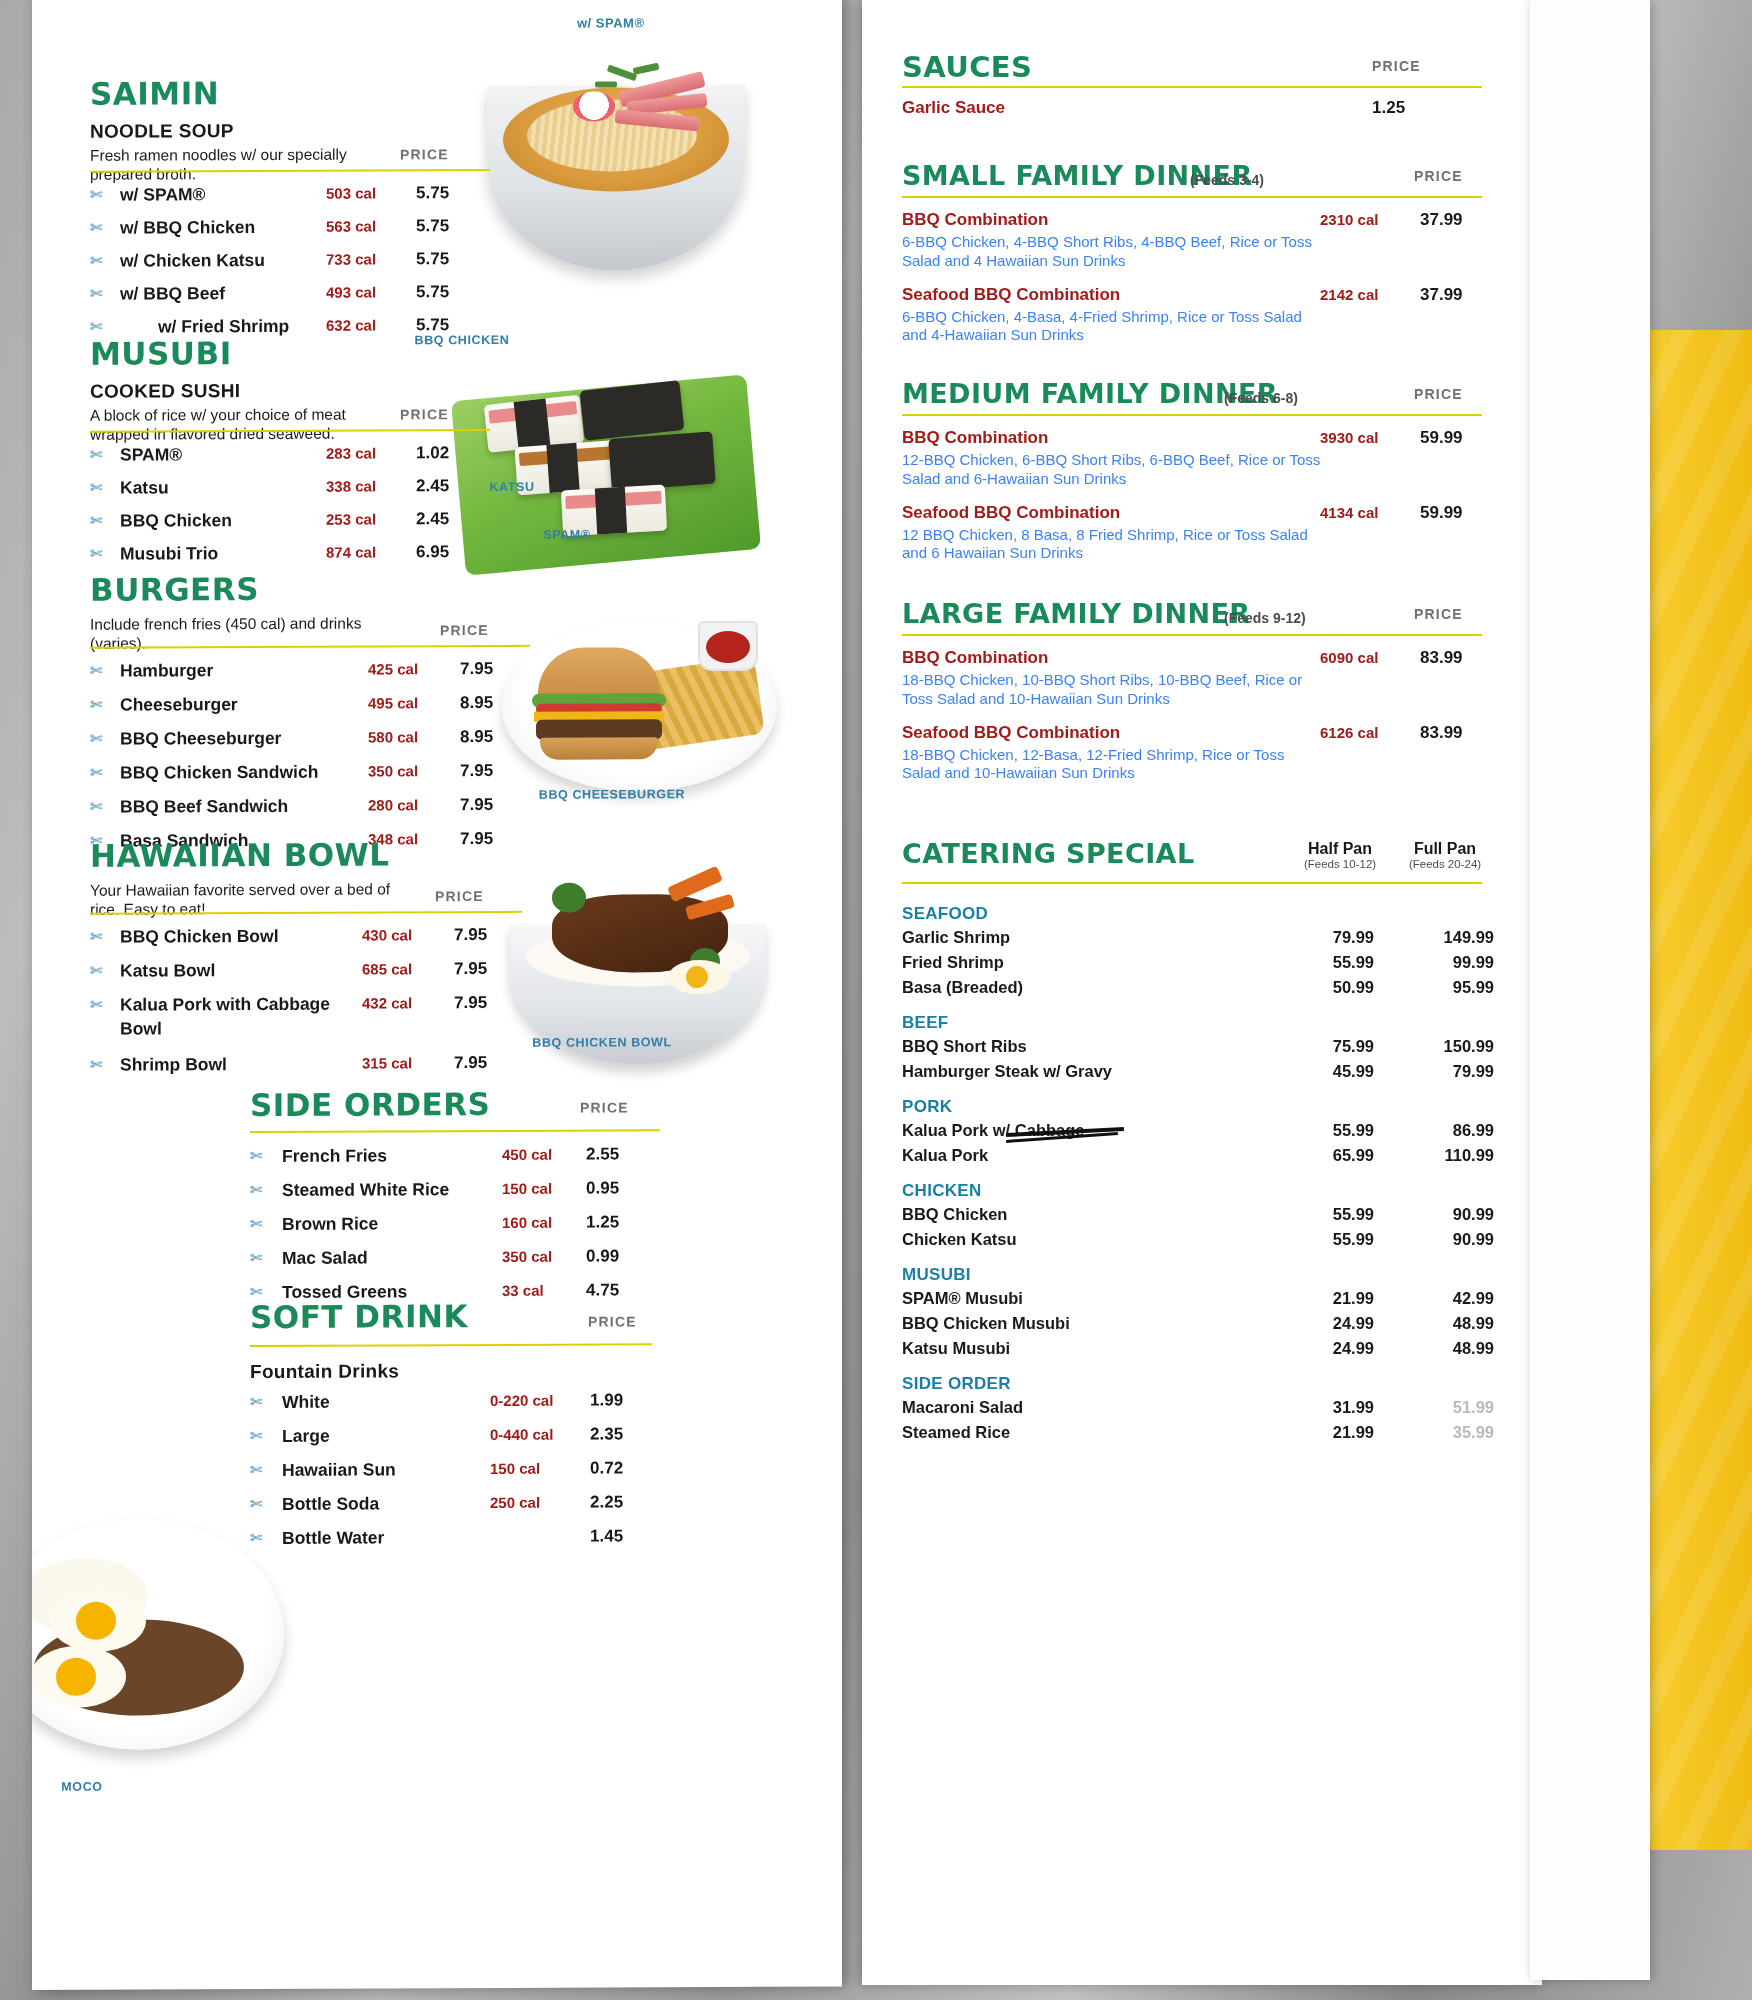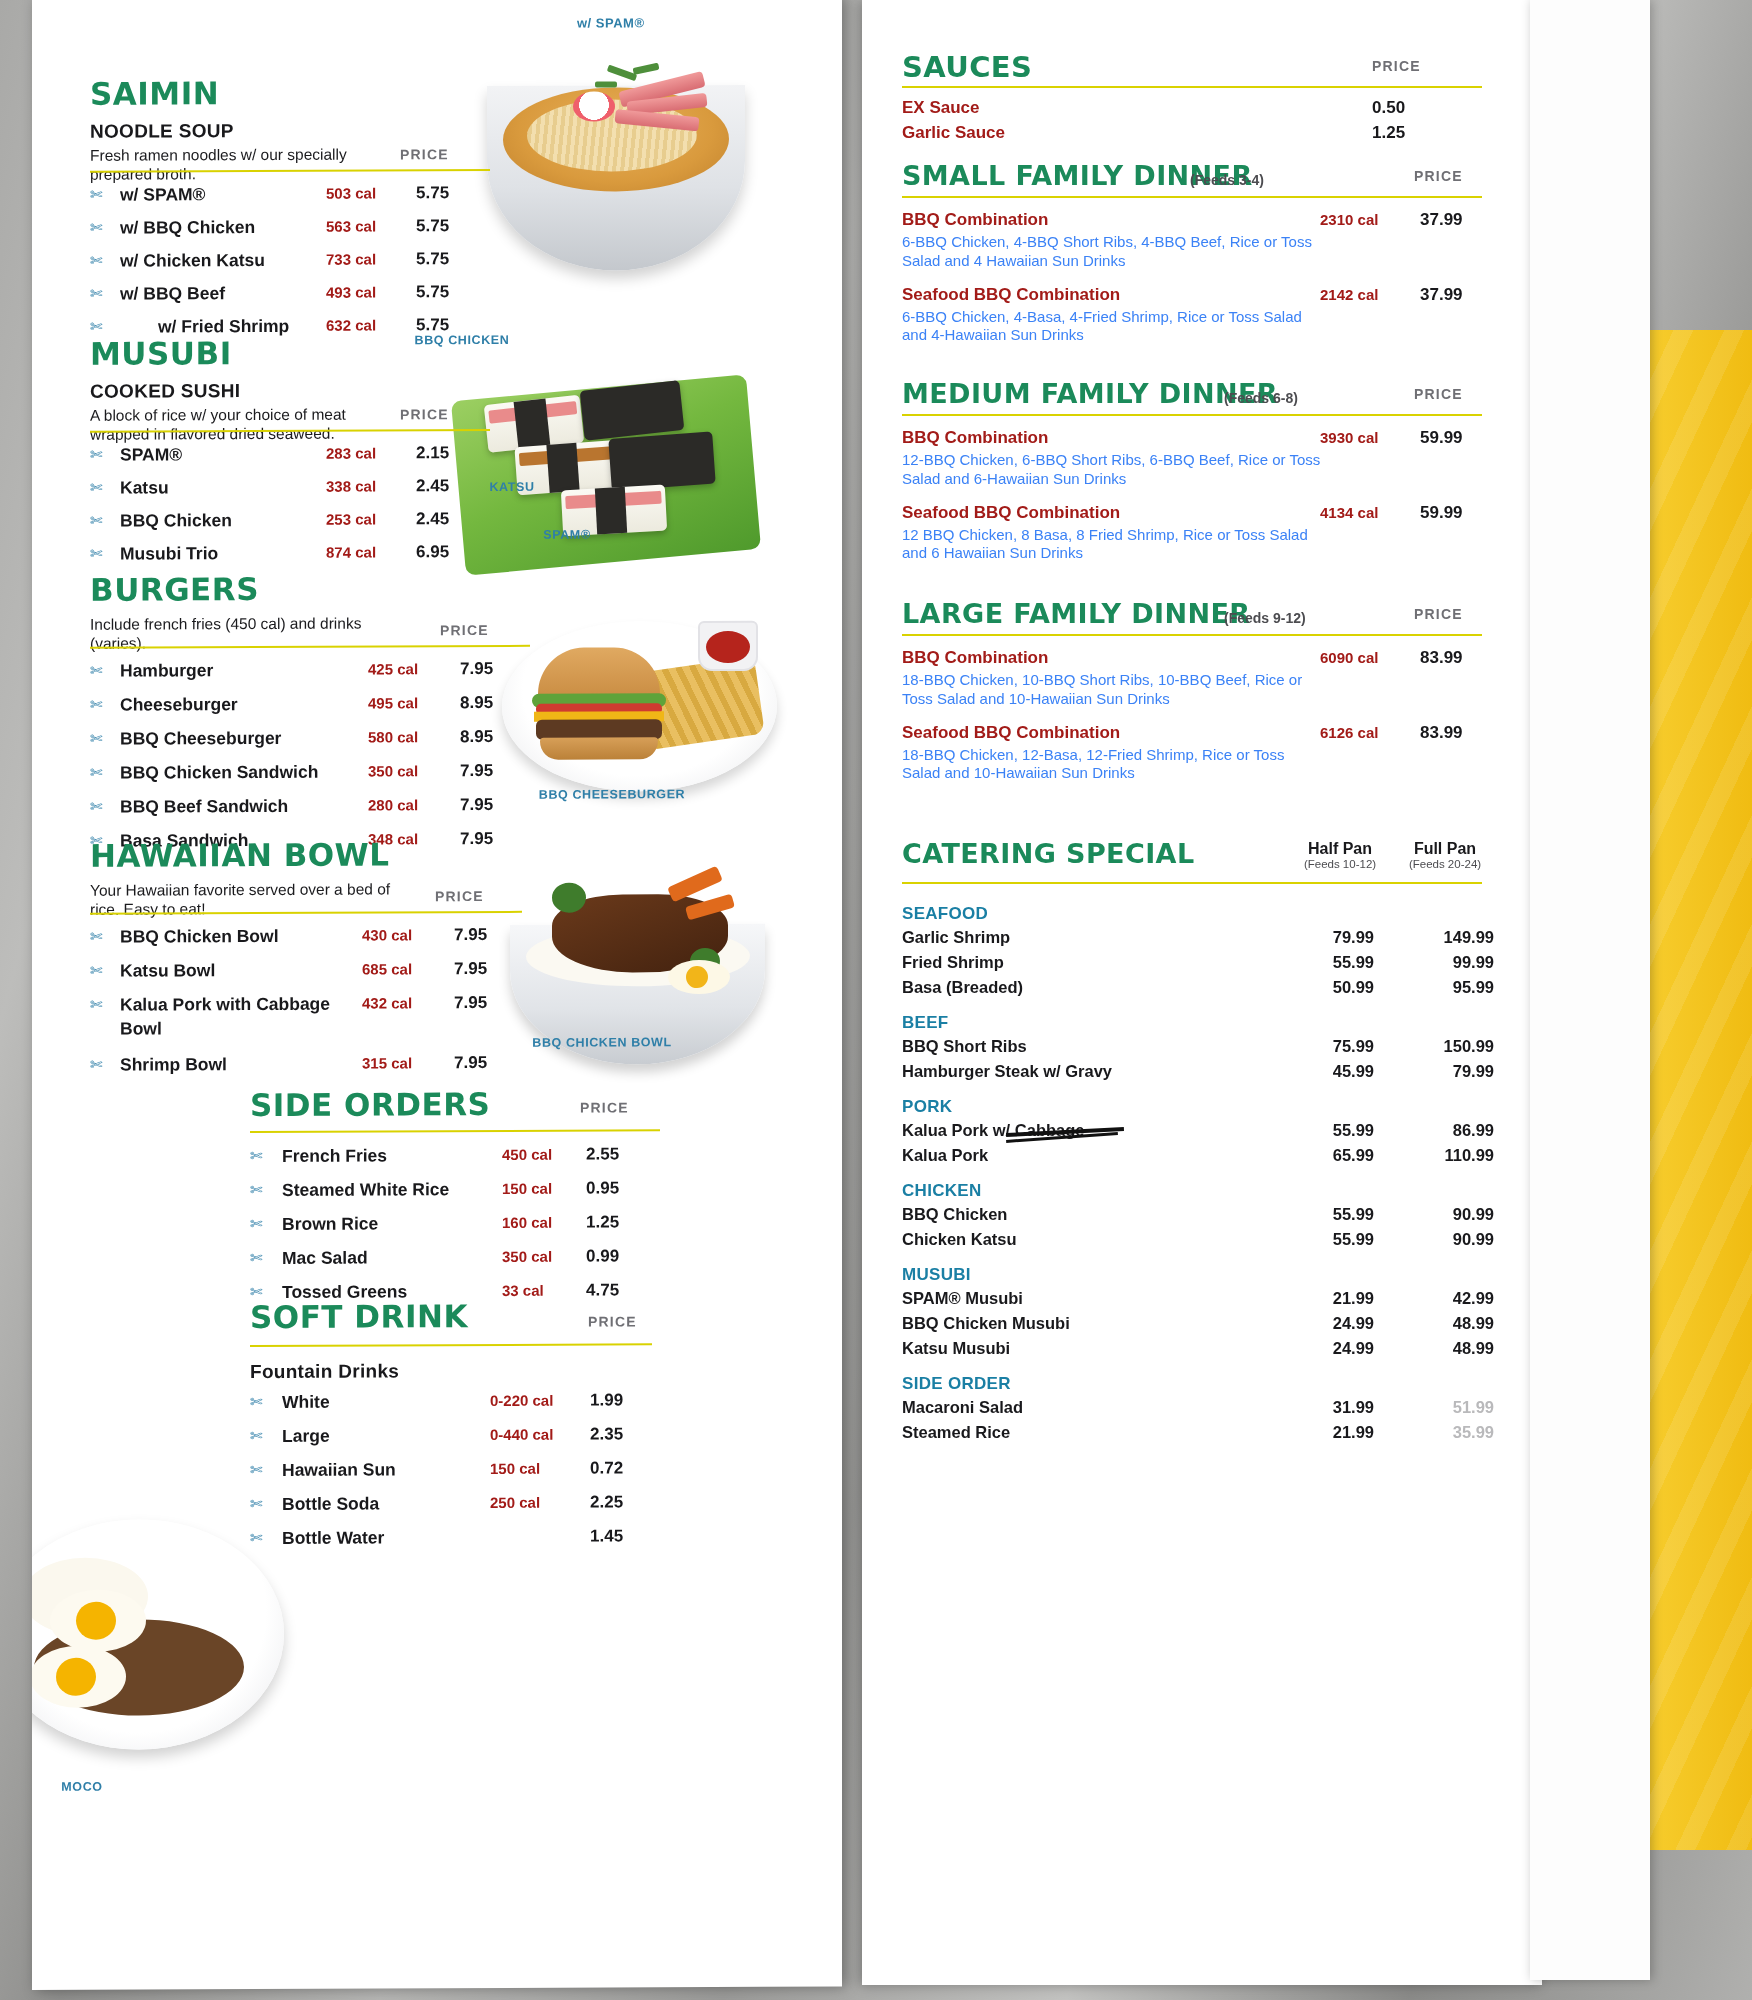--- a/index.html
+++ b/index.html
@@ -290,21 +290,21 @@
     <div class="sect-title">MUSUBI</div>
     <div class="sub-title" style="margin-top:9px;">COOKED SUSHI</div>
     <div class="desc" style="margin-top:4px;width:285px;">A block of rice w/ your choice of meat wrapped in flavored dried seaweed.</div>
     <div class="price-head" style="position:absolute;left:310px;top:72px;">PRICE</div>
     <div class="rule" style="position:absolute;left:0;top:95px;width:400px;"></div>
     <div id="musubi-items" style="position:absolute;left:0;top:108px;width:400px;">
           <div class="menu-row" style="position:relative;height:26px;">
             <span style="position:absolute;left:0;top:2px;"><span class="fork">✄</span></span>
             <span class="item-name" style="position:absolute;left:30px;top:0;width:200px;line-height:1.35;">SPAM®</span>
             <span class="cal" style="position:absolute;left:236px;top:2px;">283 cal</span>
-            <span class="price" style="position:absolute;left:326px;top:1px;">2.15</span>
+            <span class="price" style="position:absolute;left:326px;top:1px;">1.02</span>
           </div>
           <div class="menu-row" style="position:relative;height:26px;">
             <span style="position:absolute;left:0;top:2px;"><span class="fork">✄</span></span>
             <span class="item-name" style="position:absolute;left:30px;top:0;width:200px;line-height:1.35;">Katsu</span>
             <span class="cal" style="position:absolute;left:236px;top:2px;">338 cal</span>
             <span class="price" style="position:absolute;left:326px;top:1px;">2.45</span>
           </div>
           <div class="menu-row" style="position:relative;height:26px;">
             <span style="position:absolute;left:0;top:2px;"><span class="fork">✄</span></span>
             <span class="item-name" style="position:absolute;left:30px;top:0;width:200px;line-height:1.35;">BBQ Chicken</span>
@@ -513,24 +513,20 @@
 </div>
 
 <div class="page page-right">
  <div class="inner">
 
   <div class="rc" style="top:50px;">
     <div class="rtitle" style="font-size:29px;">SAUCES</div>
     <div class="price-head" style="position:absolute;left:470px;top:8px;">PRICE</div>
     <div class="rule" style="position:absolute;left:0;top:36px;width:580px;"></div>
     <div id="sauce-items" style="position:absolute;left:0;top:48px;width:580px;">
-          <div style="position:relative;height:25px;">
-            <span class="combo-name" style="position:absolute;left:0;top:0;">EX Sauce</span>
-            <span class="price" style="position:absolute;left:470px;top:0;">0.50</span>
-          </div>
           <div style="position:relative;height:25px;">
             <span class="combo-name" style="position:absolute;left:0;top:0;">Garlic Sauce</span>
             <span class="price" style="position:absolute;left:470px;top:0;">1.25</span>
           </div>
         </div>
   </div>
 
   <div class="rc" style="top:160px;">
     <div class="rtitle">SMALL FAMILY DINNER</div>
     <div class="feeds" style="position:absolute;left:288px;top:12px;">(Feeds 3-4)</div>

